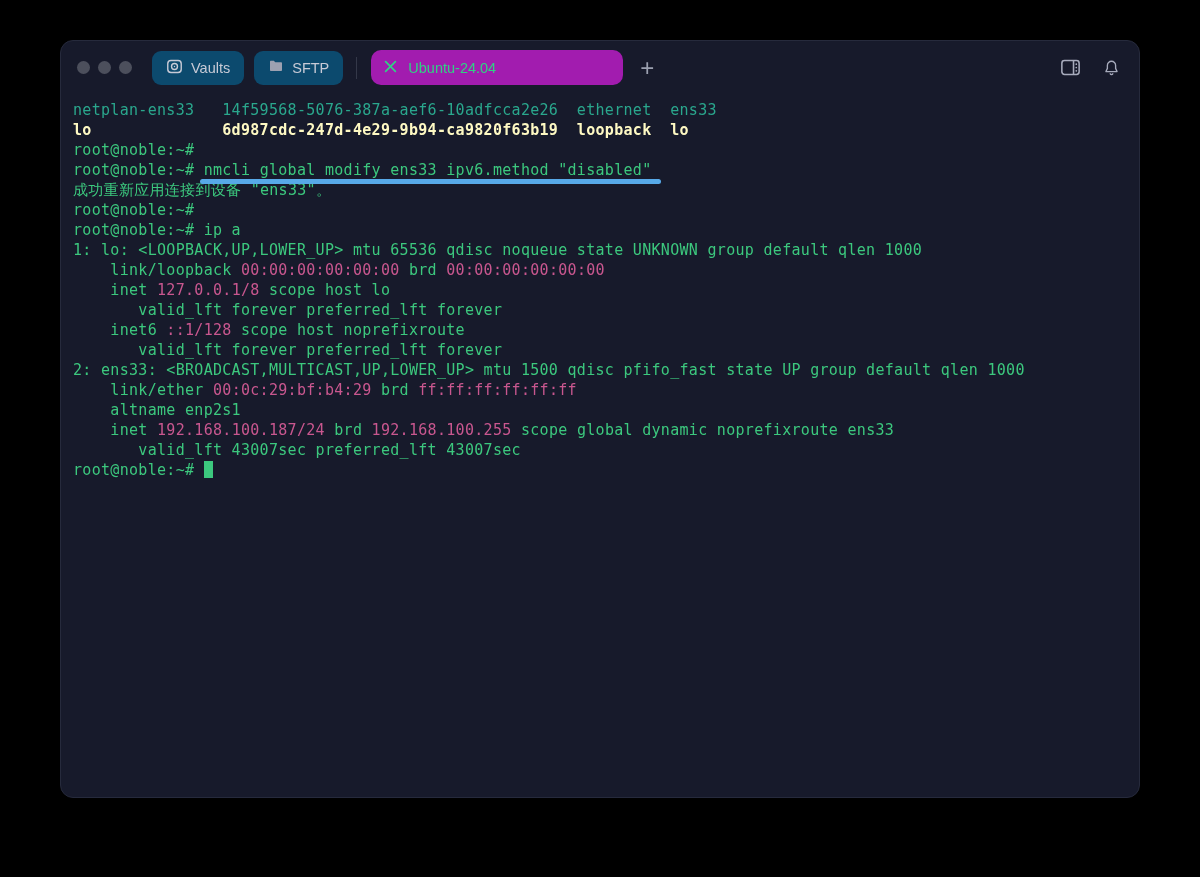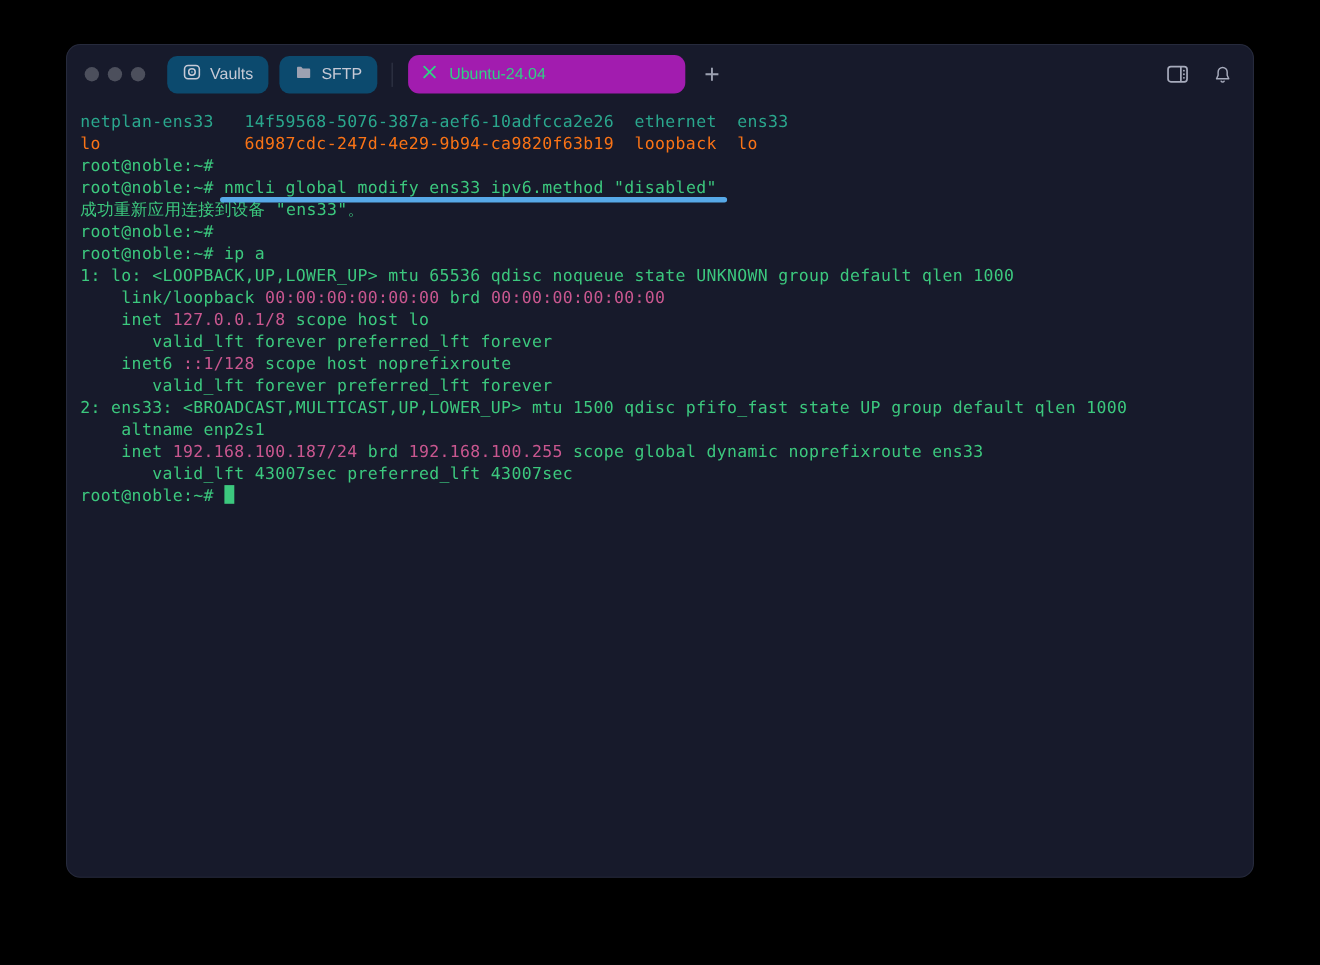--- a/index.html
+++ b/index.html
@@ -36,21 +36,21 @@
 
   
   .terminal {
     padding:6px 0 0 12px; cursor:text;
     font-family:"DejaVu Sans Mono", monospace;
     font-size:15px; line-height:20px; letter-spacing:0.3px;
   }
   .tline { white-space:pre; }
   .green { color:#3cc87e; }
   .teal  { color:#2aa78d; }
-  .dim   { color:#f97316; }
+  .dim   { color:#fef9c3;font-weight:bold; }
   .pink  { color:#c9578f; }
   .cmd   { color:#3cc87e; position:relative; }
   .cmd::after {
     content:""; position:absolute; left:-4px; right:-9px; bottom:-5px;
     height:5px; border-radius:3px; background:#57a9e8;
   }
   .cursor { display:inline-block; width:9px; height:17px; background:#3cc87e;
             vertical-align:-3px; }
 </style>
 </head>
@@ -128,19 +128,20 @@
       <div class="tline"><span class="green">成功重新应用连接到设备 "ens33"。</span></div>
       <div class="tline"><span class="green">root@noble:~# </span></div>
       <div class="tline"><span class="green">root@noble:~# ip a</span></div>
       <div class="tline"><span class="green">1: lo: &lt;LOOPBACK,UP,LOWER_UP&gt; mtu 65536 qdisc noqueue state UNKNOWN group default qlen 1000</span></div>
       <div class="tline"><span class="green">    link/loopback </span><span class="pink">00:00:00:00:00:00</span><span class="green"> brd </span><span class="pink">00:00:00:00:00:00</span></div>
       <div class="tline"><span class="green">    inet </span><span class="pink">127.0.0.1/8</span><span class="green"> scope host lo</span></div>
       <div class="tline"><span class="green">       valid_lft forever preferred_lft forever</span></div>
       <div class="tline"><span class="green">    inet6 </span><span class="pink">::1/128</span><span class="green"> scope host noprefixroute</span></div>
       <div class="tline"><span class="green">       valid_lft forever preferred_lft forever</span></div>
       <div class="tline"><span class="green">2: ens33: &lt;BROADCAST,MULTICAST,UP,LOWER_UP&gt; mtu 1500 qdisc pfifo_fast state UP group default qlen 1000</span></div>
+      <div class="tline"><span class="green">    link/ether </span><span class="pink">00:0c:29:bf:b4:29</span><span class="green"> brd </span><span class="pink">ff:ff:ff:ff:ff:ff</span></div>
       <div class="tline"><span class="green">    altname enp2s1</span></div>
       <div class="tline"><span class="green">    inet </span><span class="pink">192.168.100.187/24</span><span class="green"> brd </span><span class="pink">192.168.100.255</span><span class="green"> scope global dynamic noprefixroute ens33</span></div>
       <div class="tline"><span class="green">       valid_lft 43007sec preferred_lft 43007sec</span></div>
       <div class="tline"><span class="green">root@noble:~# </span><span class="cursor"></span></div>
     </div>
 
 </div>
 
 </body></html>

